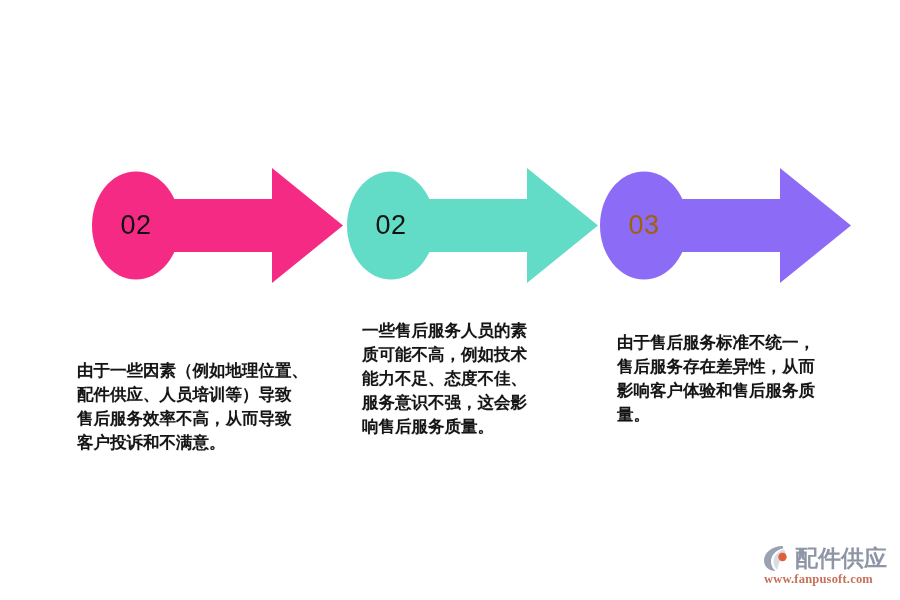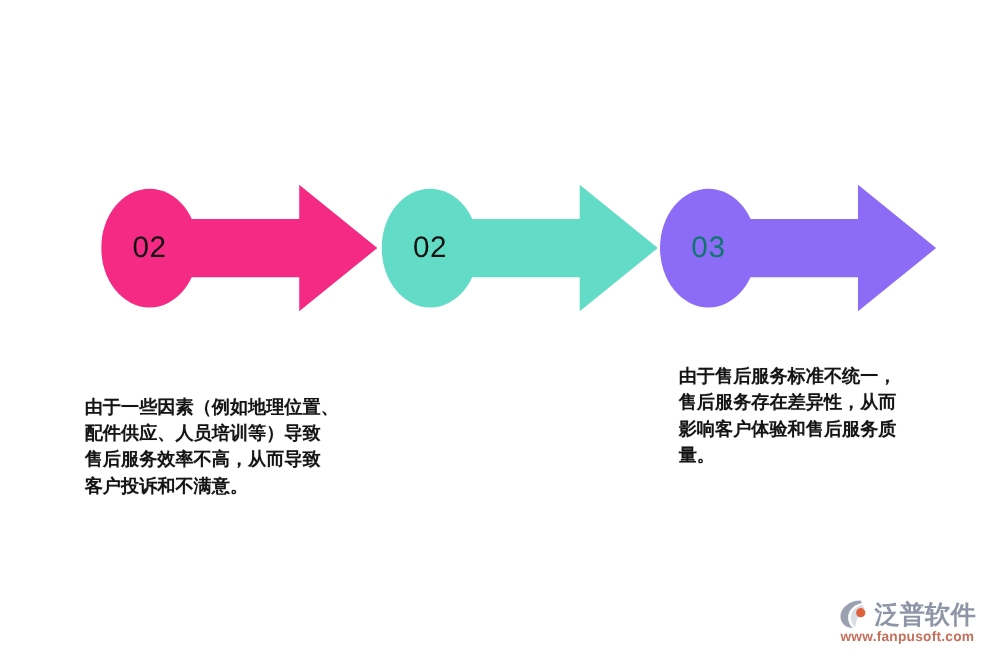--- a/index.html
+++ b/index.html
@@ -116,21 +116,21 @@
     font-family: "Liberation Sans", "DejaVu Sans", sans-serif;
   }
 
   .wm-url {
     font-size: 12.5px;
     font-weight: 700;
     color: #c6705c;
     letter-spacing: 0.2px;
     margin-top: -1px;
     margin-left: 2px;
-    font-family: Liberation Sans, sans-serif;
+    font-family: Liberation Serif, serif;
   }
 </style>
 </head>
 <body style="background: rgb(255, 255, 255);">
 
 <div id="infographic-root">
 
   <div class="arrow-row">
 
     <div class="arrow-stage" id="arrow-stage-1" style="left:92px; width:252px;">
@@ -153,41 +153,46 @@
       <div class="stage-number" id="stage-number-2" style="left: 0px; width: 88px; color: rgb(18, 18, 18);">02</div>
     </div>
 
     <div class="arrow-stage" id="arrow-stage-3" style="left:600px; width:252px;">
       <svg width="252" height="125" viewBox="0 0 252 125">
         <g id="shape-g-3" fill="#8C6CF6">
           <ellipse id="shape-ellipse-3" cx="44" cy="62.5" rx="44" ry="54"></ellipse>
           <polygon id="shape-poly-3" points="40,36 180,36 180,5 251,62.5 180,120 180,89 40,89"></polygon>
         </g>
       </svg>
-      <div class="stage-number" id="stage-number-3" style="left: 0px; width: 88px; color: #0f766e;">03</div>
+      <div class="stage-number" id="stage-number-3" style="left: 0px; width: 88px; color: #a16207;">03</div>
     </div>
 
   </div>
 
   <div class="desc-row">
     <div class="desc-block" id="desc-block-1">由于一些因素（例如地理位置、
 配件供应、人员培训等）导致
 售后服务效率不高，从而导致
 客户投诉和不满意。</div>
+    <div class="desc-block" id="desc-block-2">一些售后服务人员的素
+质可能不高，例如技术
+能力不足、态度不佳、
+服务意识不强，这会影
+响售后服务质量。</div>
     <div class="desc-block" id="desc-block-3">由于售后服务标准不统一，
 售后服务存在差异性，从而
 影响客户体验和售后服务质
 量。</div>
   </div>
 
   <div class="watermark">
     <div class="wm-top">
       <svg class="wm-mark" viewBox="0 0 30 29">
         <path id="wm-mark-path" d="M20.5 2 C10 2 2 9 2 16.5 C2 22.5 7 27 13.5 27 C10.5 24.5 9 21 9 17.5 C9 11 14 6 21.5 4.2 Z" fill="#9aa1b0"></path>
         <path id="wm-mark-path2" d="M22 5.5 C15.5 7.5 11.5 12 11.5 17.5 C11.5 21 13 24 15.5 26 C16 20 19 14 24 9.5 Z" fill="#d8dce3"></path>
         <circle id="wm-mark-dot" cx="20.5" cy="13" r="4.2" fill="#e0603c"></circle>
       </svg>
-      <span class="wm-name" style="color: rgb(142, 149, 166);">泛普软件</span>
+      <span class="wm-name" style="color: rgb(142, 149, 166);">配件供应</span>
     </div>
     <div class="wm-url" style="color: rgb(198, 112, 92);">www.fanpusoft.com</div>
   </div>
 
 </div>
 
 </body></html>

